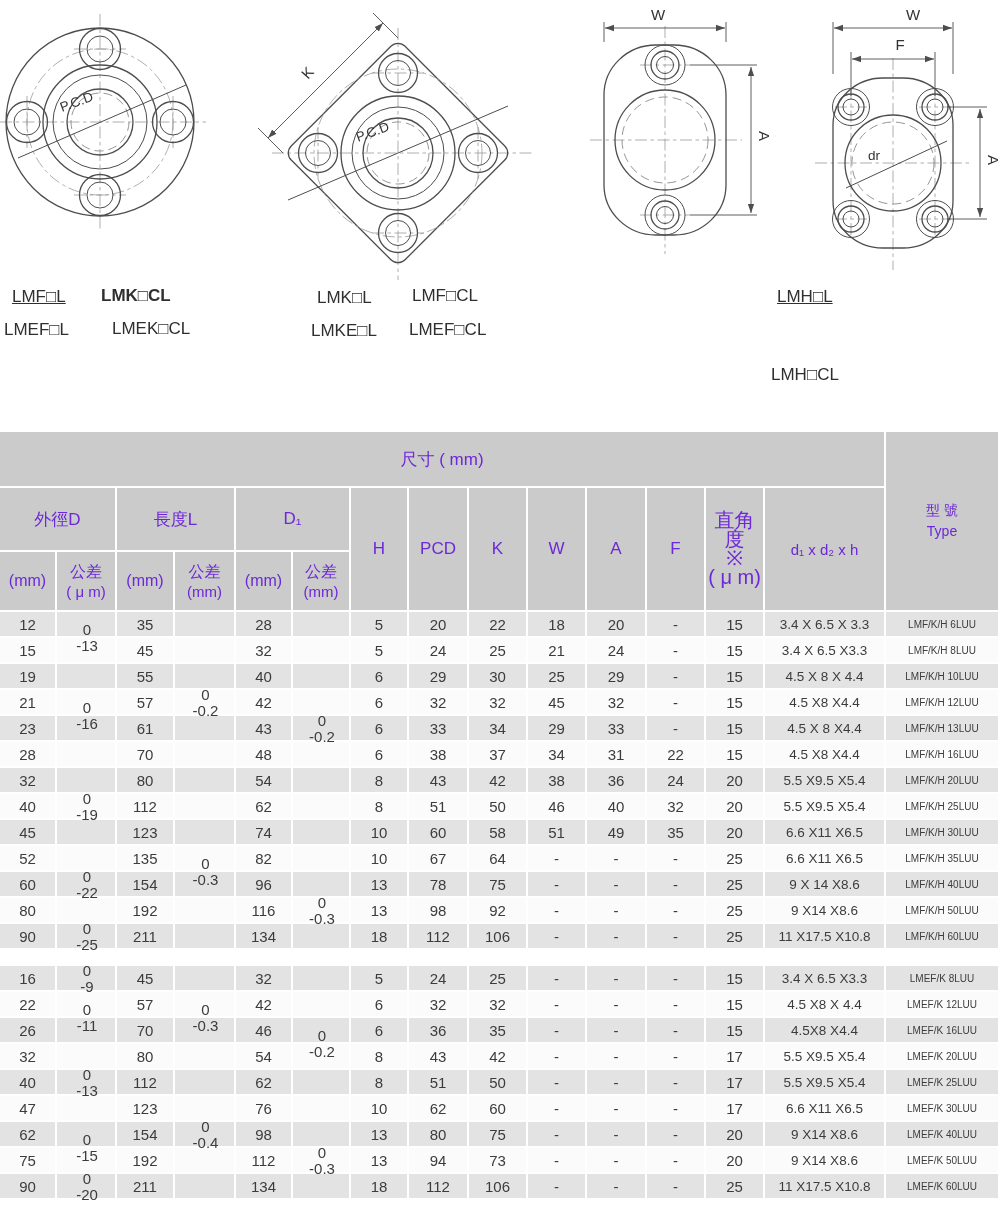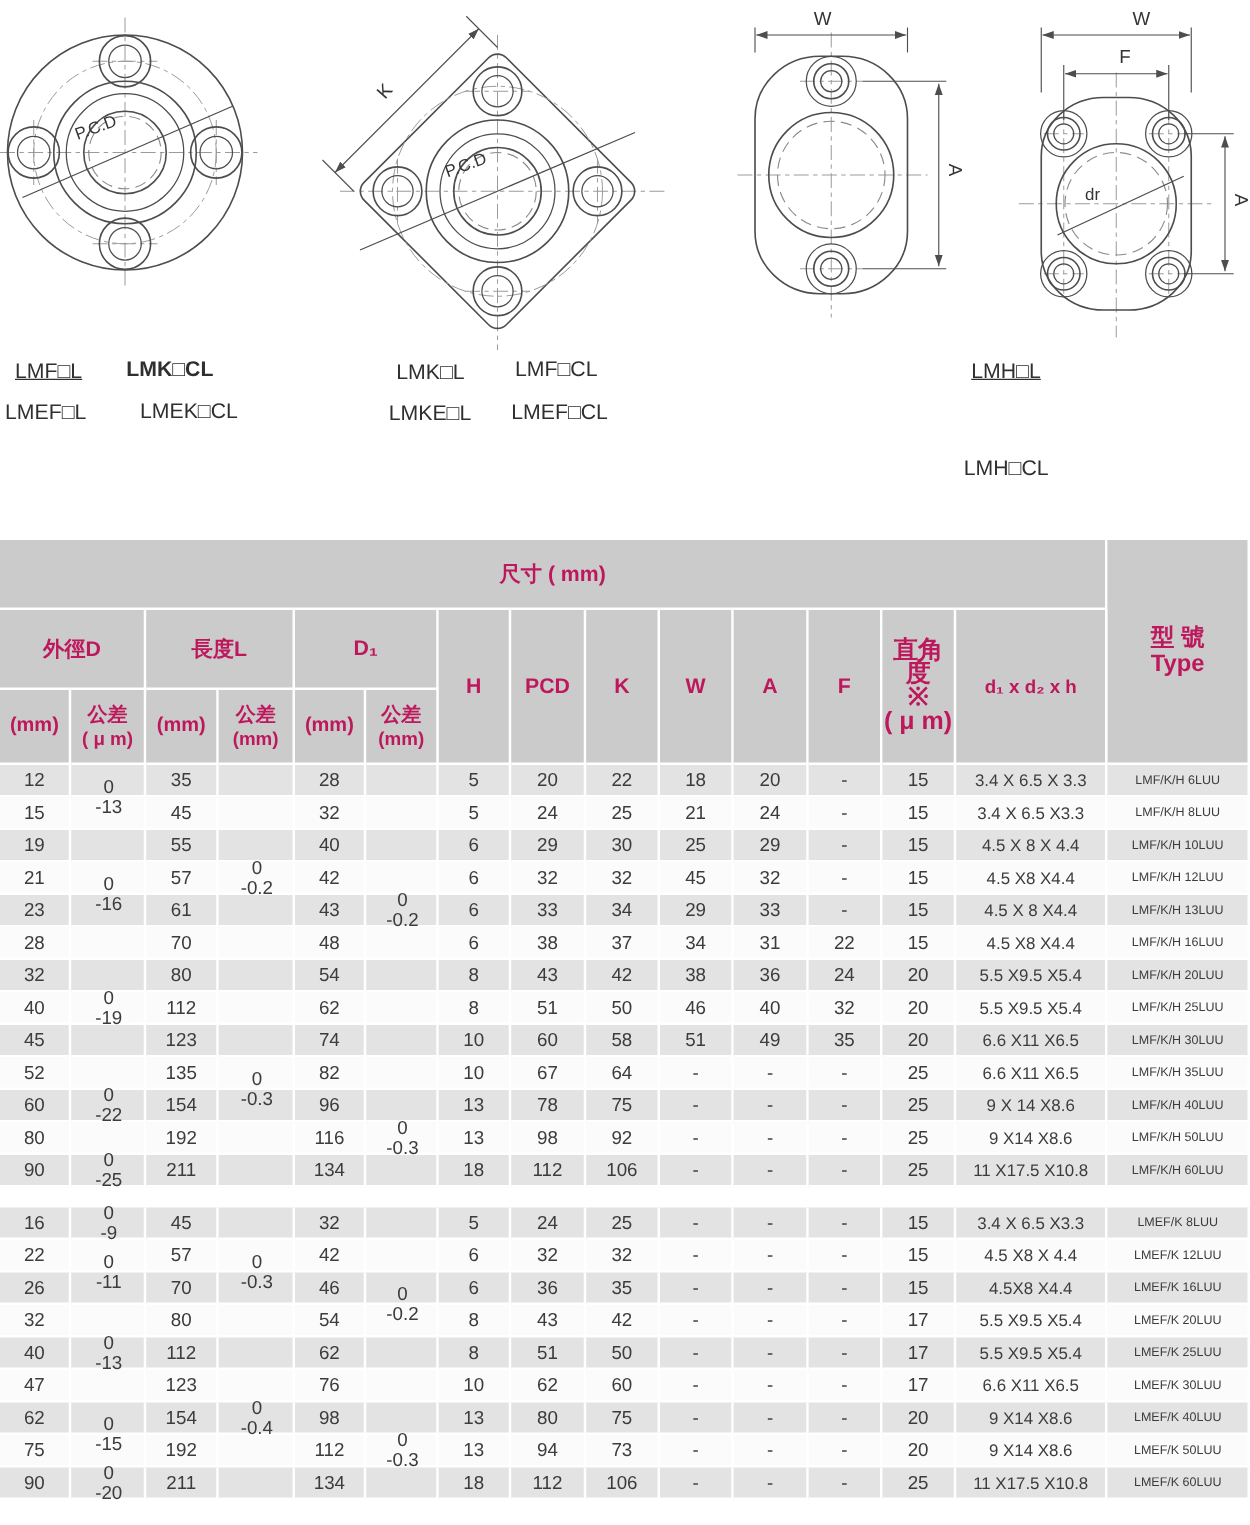--- a/index.html
+++ b/index.html
@@ -21,29 +21,29 @@
   .c3{left:4px;top:320px;}  .c4{left:112px;top:319px;}
   .c5{left:317px;top:288px;} .c6{left:412px;top:286px;}
   .c7{left:311px;top:321px;} .c8{left:409px;top:320px;}
   .c9{left:777px;top:287px;text-decoration:underline;} .c10{left:771px;top:318px;margin-top:47px;}
 
   
   #table-wrap{position:absolute;left:0;top:432px;width:1000px;height:780px;}
   table{border-collapse:separate;border-spacing:0;table-layout:fixed;width:1000px;}
   th,td{border-right:2px solid #fff;border-bottom:2px solid #fff;padding:0;text-align:center;
         overflow:hidden;box-sizing:border-box;}
-  thead th{background:#cbcbcb;color:#be185d;font-weight:bold;font-size:17px;vertical-align:middle;}
+  thead th{background:#cbcbcb;color:#6d28d9;font-weight:normal;font-size:17px;vertical-align:middle;}
   th.title-cell{height:56px;font-size:17px;}
   tr.hrow2 th{height:64px;}
   tr.hrow3 th{height:60px;}
   .sub1{font-size:16px;}
   .sub2{font-size:15px;line-height:17px;}
   .sq-h div{line-height:19px;font-size:20px;text-align:center;}
   .dxd-h{font-size:15px;}
-  .type-h div{font-size:19px;line-height:21px;}
+  .type-h div{font-size:14px;line-height:21px;}
   tbody td{height:26px;font-size:15px;color:#3c3c3c;background:#e3e3e3;}
   tr.r-white td{background:#fbfbfb;}
   tbody td.dxd{font-size:13.5px;}
   tbody td.type{font-size:10px;}
   tbody.gap-body td{background:#fff;border:none;height:16px;}
   .tol{position:absolute;display:flex;flex-direction:column;align-items:center;justify-content:center;
        font-size:15px;color:#3c3c3c;line-height:16px;pointer-events:none;}
 </style>
 </head>
 <body>

